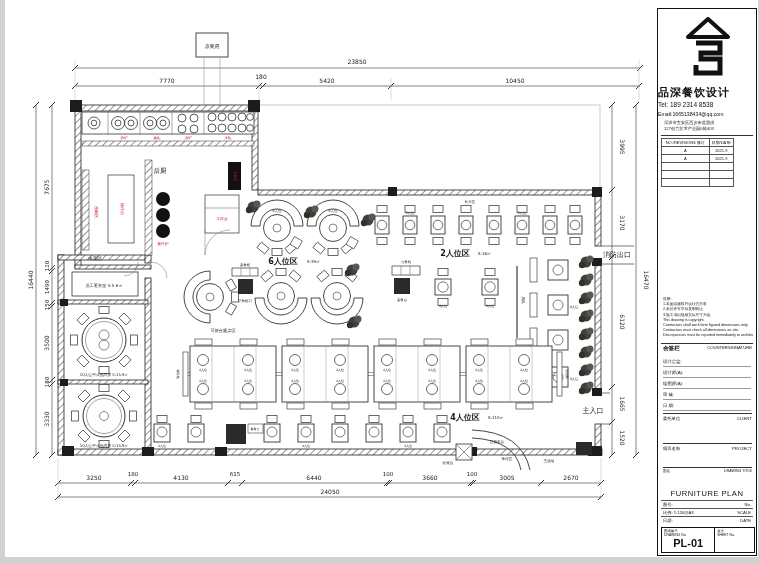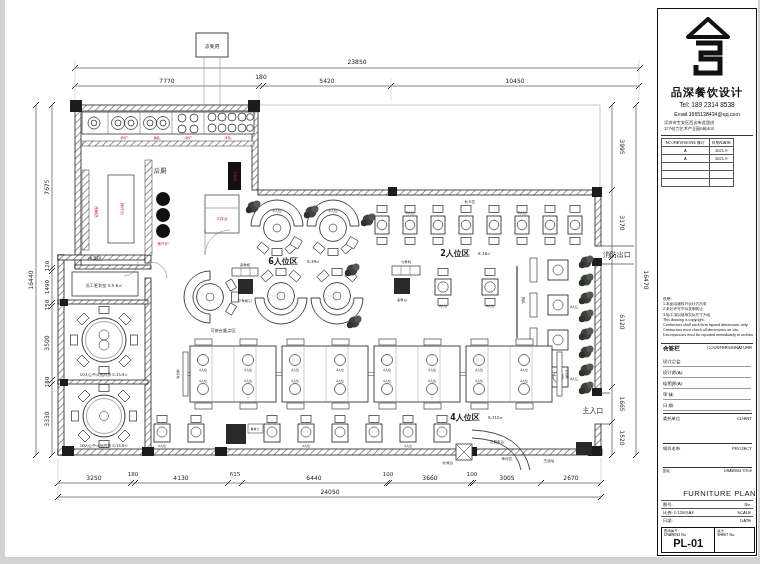--- a/index.html
+++ b/index.html
@@ -6,32 +6,32 @@
   .stage{position:relative;width:760px;height:564px;background:#fff;overflow:hidden;
          font-family:"Liberation Sans","DejaVu Sans",sans-serif;}
   .edge{position:absolute;background:#d2d2d2;}
   svg text{font-family:"DejaVu Sans","Liberation Sans",sans-serif;fill:#1a1a1a;}
   .red{fill:#c11 !important;}
   
   .tb{position:absolute;left:657px;top:8px;width:100px;height:548px;background:#fff;
       border:1.6px solid #111;box-sizing:border-box;font-size:5px;color:#111;}
   .tb *{box-sizing:border-box;}
   .abs{position:absolute;}
-  .ctr{text-align:center;width:100%;}
+  .ctr{text-align:left;width:100%;}
   .company{font-size:11px;font-weight:bold;letter-spacing:1px;}
   .tel{font-size:6.5px;}
   .email{font-size:5.2px;}
   .addr{font-size:4.2px;color:#222;}
   .rvt{position:absolute;left:3px;right:3px;border-collapse:collapse;}
   .rvt td{border:0.5px solid #555;height:8px;font-size:4px;padding:0 2px;text-align:center;}
   .note{font-size:3.7px;white-space:nowrap;overflow:hidden;line-height:5.2px;}
   .sign{font-size:4.4px;border-bottom:0.5px solid #999;height:11px;line-height:11px;}
   .pair{display:flex;justify-content:space-between;font-size:4.3px;}
   .btitle{font-size:13px;font-weight:bold;letter-spacing:2px;text-align:center;}
-  .betitle{font-size:7.6px;letter-spacing:0.5px;text-align:right;}
+  .betitle{font-size:7.6px;letter-spacing:0.5px;text-align:center;}
   .meta{display:flex;justify-content:space-between;border-top:0.5px solid #555;
         font-size:4.2px;height:8px;line-height:8px;padding:0 2px;}
   .shbox{position:absolute;border:1.2px solid #111;display:flex;}
   .shl{width:58%;border-right:0.8px solid #111;position:relative;}
   .shr{width:42%;position:relative;}
   .tiny{font-size:3.4px;line-height:4.2px;}
   .plno{font-size:11px;font-weight:bold;text-align:center;margin-top:9px;}
   .hr{position:absolute;left:3px;right:3px;border-top:0.7px solid #333;}
 </style>
 </head>

